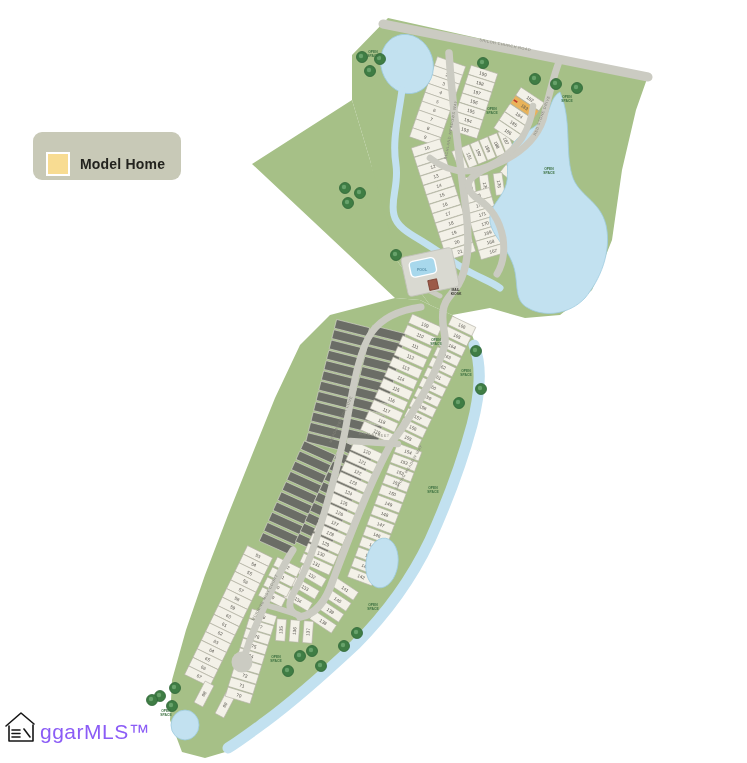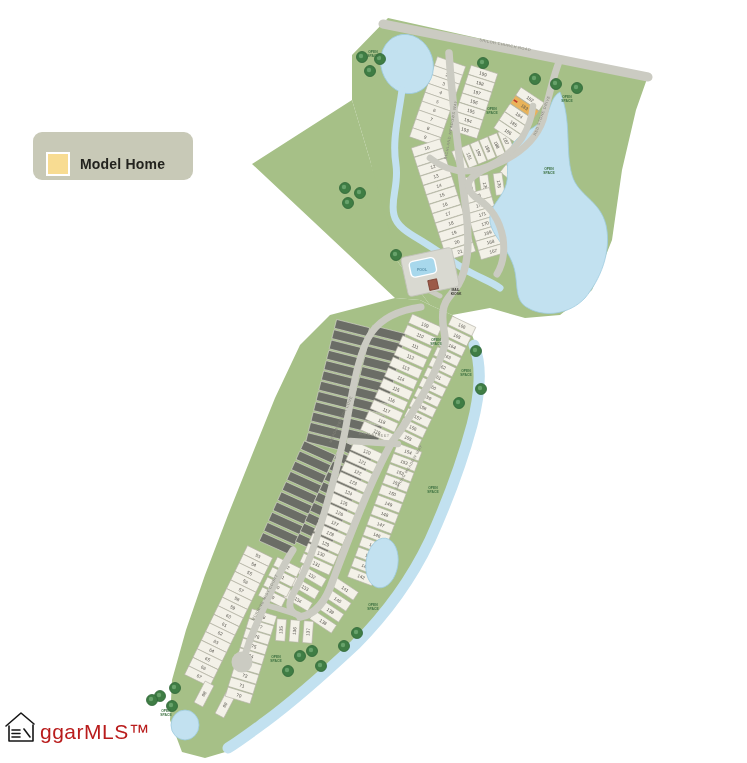--- a/index.html
+++ b/index.html
@@ -1,27 +1,27 @@
 <!DOCTYPE html>
 <html><head>
 <meta charset="utf-8">
 <style>
   html,body{margin:0;padding:0;background:#ffffff;}
   .canvas{position:relative;width:747px;height:763px;background:#ffffff;overflow:hidden;
           font-family:"Liberation Sans",sans-serif;}
   svg{display:block;}
   svg text{font-family:"Liberation Sans",sans-serif;}
-  .legend{position:absolute;left:33px;top:132px;width:160px;height:48px;background:#c8c9b7;
+  .legend{position:absolute;left:33px;top:132px;width:148px;height:48px;background:#c8c9b7;
           border-radius:9px;display:flex;align-items:center;gap:10px;padding:16px 0 0 13px;box-sizing:border-box;}
   .legend .swatch{width:24px;height:24px;background:#f8dc92;border:2px solid #ffffff;box-sizing:border-box;}
   .legend .lbl{font-size:14px;font-weight:bold;color:#23231e;letter-spacing:.2px;}
   .north{position:absolute;left:498px;top:488px;width:60px;text-align:center;}
   .north .circ{width:56px;height:56px;margin:0 auto;}
   .north .nlbl{margin-top:10px;font-size:9px;font-weight:bold;color:#3a3a35;letter-spacing:3px;}
-  .watermark{position:absolute;left:4px;top:710px;display:flex;align-items:flex-end;gap:2px;color:#b91c1c;}
+  .watermark{position:absolute;left:4px;top:710px;display:flex;align-items:flex-end;gap:2px;color:#8b5cf6;}
   .watermark .wtxt{font-size:21px;font-weight:500;letter-spacing:.5px;line-height:1;padding-bottom:2px;}
 </style>
 </head>
 <body>
 
 <div class="canvas">
 
   <svg width="747" height="763" viewBox="0 0 747 763">
 
     <g>

